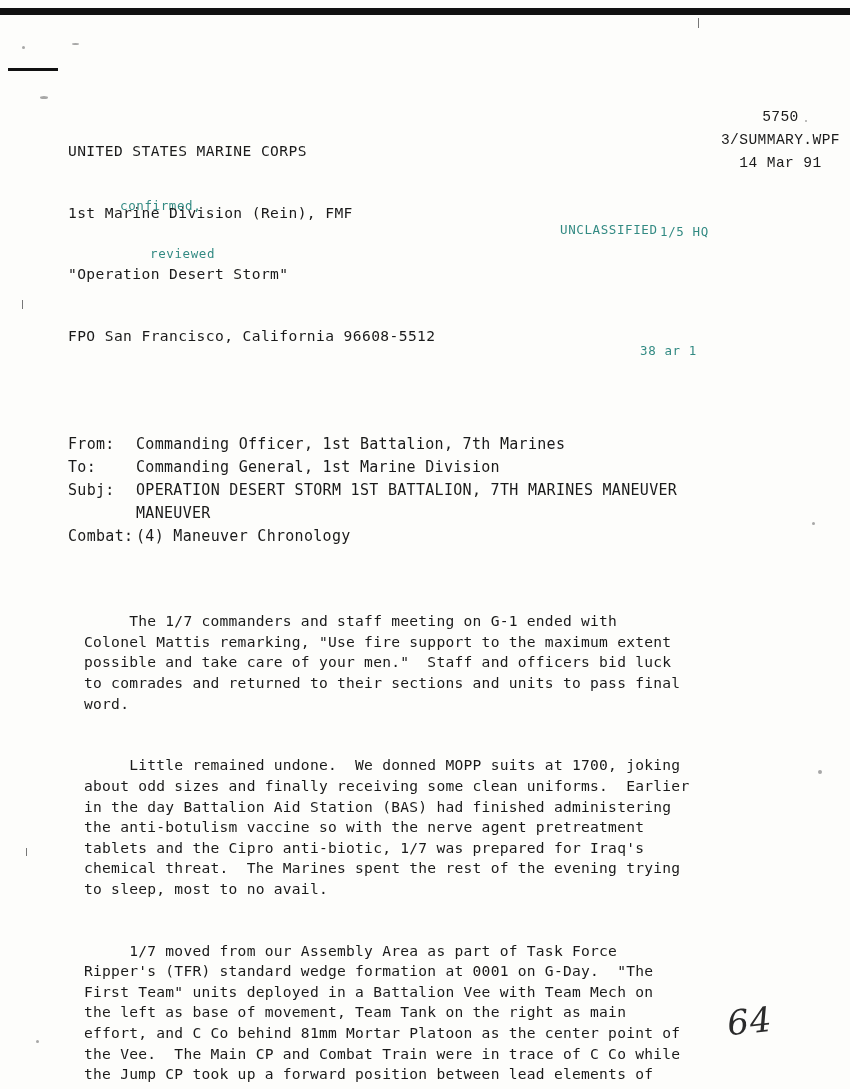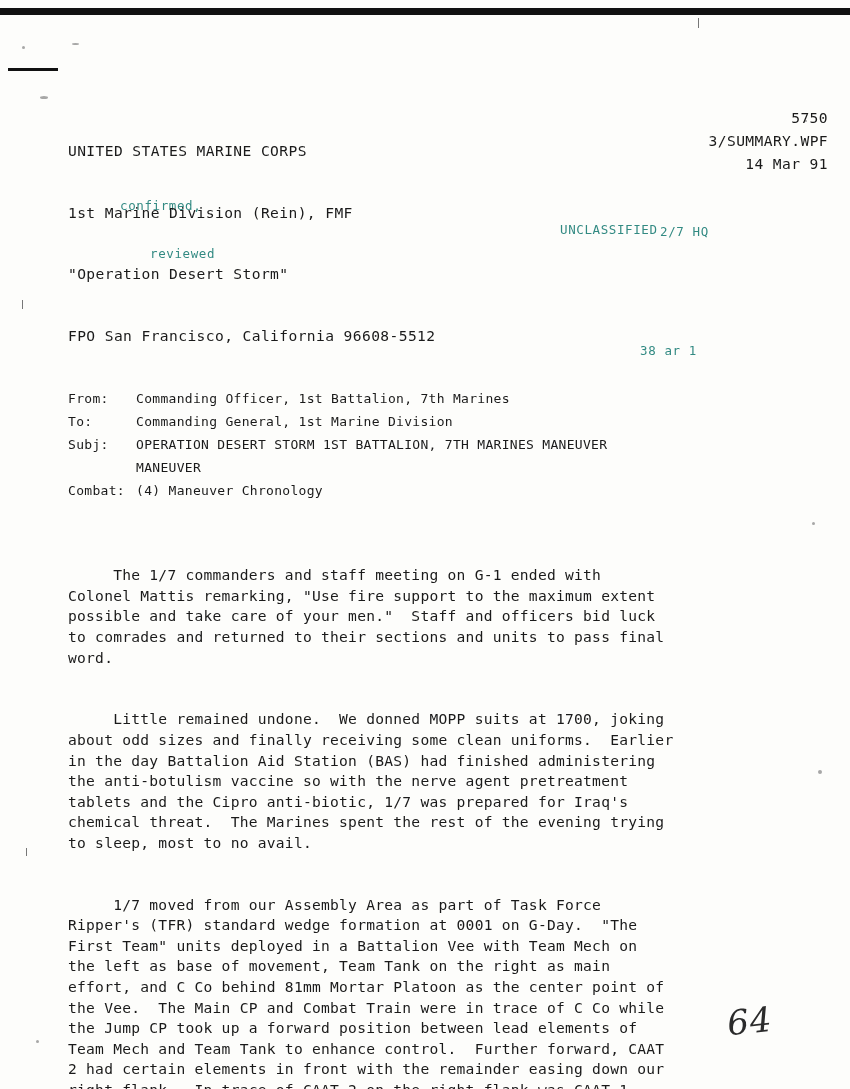--- a/index.html
+++ b/index.html
@@ -50,29 +50,31 @@
     line-height: 20.5px;
     letter-spacing: .4px;
     white-space: pre;
   }
   .hdr-line {
     display: block;
   }
   .meta {
     position: absolute;
     top: 106px;
-    right: 22px;
-    text-align: right;
+    right: 10px;
+    text-align: center;
     font-size: 14.6px;
     line-height: 23px;
     letter-spacing: .4px;
+    font-family: Liberation Mono, monospace;
   }
   .meta div { white-space: pre; }
   .fields {
-    font-size: 13px;
+    margin-top: 46px;
+    font-size: 15px;
     line-height: 23px;
     letter-spacing: .3px;
   }
   .field-row {
     display: block;
     white-space: pre;
   }
   .field-label {
     display: inline-block;
     width: 68px;
@@ -83,21 +85,21 @@
     padding-left: 68px;
   }
   .body {
     margin-top: 22px;
     font-size: 14.6px;
     line-height: 20.6px;
     letter-spacing: .25px;
     white-space: pre-wrap;
   }
   .body p {
-    margin: 0 0 0 0;
+    margin: 0 0 0 16px;
     white-space: pre;
   }
   .ghost {
     position: absolute;
     color: #0f766e;
     font-family: "DejaVu Sans Mono", monospace;
     font-size: 12.5px;
     letter-spacing: .6px;
     white-space: pre;
     opacity: .85;
@@ -132,21 +134,21 @@
   <div class="speck" style="top:120px;left:805px;width:2px;height:2px;"></div>
   <div class="speck" style="top:522px;left:812px;width:3px;height:3px;"></div>
   <div class="speck" style="top:770px;left:818px;width:4px;height:4px;"></div>
   <div class="speck" style="top:1040px;left:36px;width:3px;height:3px;"></div>
   <div class="tick" style="top:18px;left:698px;width:1px;height:10px;"></div>
   <div class="tick" style="top:300px;left:22px;width:1px;height:9px;"></div>
   <div class="tick" style="top:848px;left:26px;width:1px;height:8px;"></div>
 
   <div class="ghost" style="top:198px;left:120px;">confirmed,</div>
   <div class="ghost" style="top:222px;left:560px;">UNCLASSIFIED</div>
-  <div class="ghost" style="top:224px;left:660px;">2/7 HQ</div>
+  <div class="ghost" style="top:224px;left:660px;">1/5 HQ</div>
   <div class="ghost" style="top:246px;left:150px;">reviewed</div>
   <div class="ghost" style="top:296px;left:640px;margin-top:47px;">38 ar 1</div>
 
   <div class="doc">
 
     <div class="hdr">
       <span class="hdr-line">UNITED STATES MARINE CORPS</span>
       <span class="hdr-line">1st Marine Division (Rein), FMF</span>
       <span class="hdr-line">"Operation Desert Storm"</span>
       <span class="hdr-line">FPO San Francisco, California 96608-5512</span>

